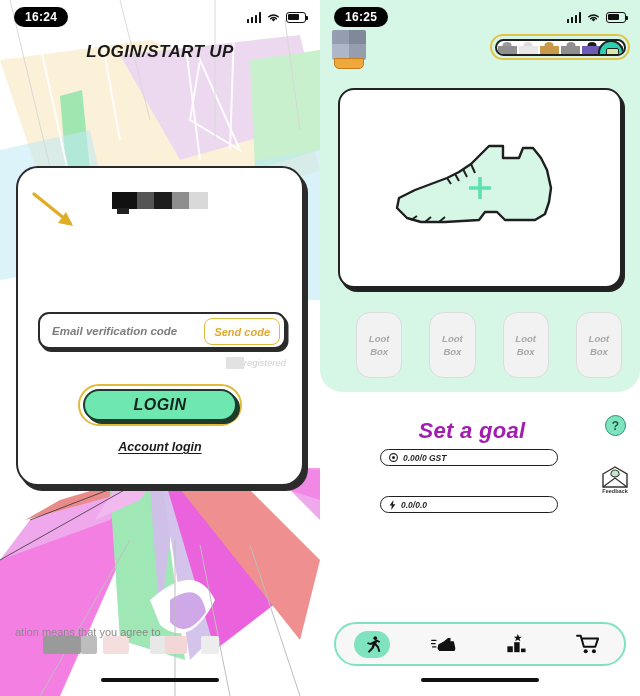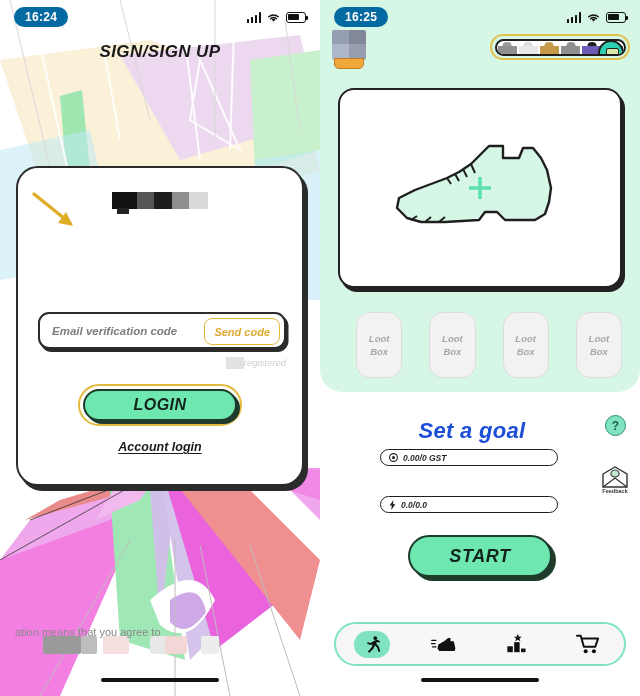--- a/index.html
+++ b/index.html
@@ -17,21 +17,21 @@
   #screen-left { background:#ffffff; }
   .art { position:absolute; inset:0; overflow:hidden; }
   .art svg { position:absolute; top:0; left:0; }
 
   .statusbar {
     position:absolute; top:0; left:0; right:0; height:34px;
     display:flex; align-items:center; justify-content:space-between;
     padding:0 14px; z-index:30;
   }
   .time-pill {
-    background:#0369a1; color:#fff; font-size:12px; font-weight:bold;
+    background:#000000; color:#fff; font-size:12px; font-weight:bold;
     padding:3px 11px; border-radius:11px; letter-spacing:.3px;
   }
   .status-icons { display:flex; align-items:center; gap:5px; }
   .bars { display:flex; align-items:flex-end; gap:1.5px; height:11px; }
   .bars i { display:block; width:2.5px; background:#111; border-radius:.5px; }
   .bars i:nth-child(1){height:4px;} .bars i:nth-child(2){height:6px;}
   .bars i:nth-child(3){height:8px;} .bars i:nth-child(4){height:11px;}
   .batt { width:20px; height:11px; border:1.4px solid #111; border-radius:3px; position:relative; padding:1.3px; }
   .batt::after { content:""; position:absolute; right:-3.4px; top:3px; width:2px; height:4px; background:#111; border-radius:0 1px 1px 0; }
   .batt span { display:block; height:100%; background:#111; border-radius:1px; }
@@ -152,21 +152,21 @@
   .loot-row { position:absolute; left:36px; right:18px; top:312px; display:flex; gap:27px; }
   .loot-box {
     flex:1; height:66px; background:#f2f2f2; border:1.4px solid #dcdcdc;
     border-radius:14px; display:flex; flex-direction:column;
     align-items:center; justify-content:center; gap:2px;
   }
   .loot-box span { font-size:9.5px; color:#a8a8a8; font-style:italic; font-weight:bold; }
 
   .goal-title {
     position:absolute; left:0; right:16px; top:418px; text-align:center;
-    font-size:22px; font-weight:bold; font-style:italic; color:#1d4ed8; letter-spacing:.3px;
+    font-size:22px; font-weight:bold; font-style:italic; color:#a21caf; letter-spacing:.3px;
   }
   .help-btn {
     position:absolute; right:14px; top:415px; width:21px; height:21px;
     background:#7fe3bf; border:1.4px solid #2a8f6d; border-radius:50%;
     display:flex; align-items:center; justify-content:center;
     font-size:12px; font-weight:bold; color:#1d5c47;
   }
   .feedback-btn { position:absolute; right:10px; top:466px; width:30px; text-align:center; }
   .feedback-lbl { font-size:5.5px; color:#333; font-weight:bold; margin-top:-4px; display:block; }
 
@@ -276,21 +276,21 @@
           <path d="M7.5 9.6 L5.6 7.4 a3 3 0 0 1 3.8 0 Z" fill="#111"></path>
           <path d="M2.8 4.8 a7 7 0 0 1 9.4 0" stroke="#111" stroke-width="1.5" fill="none" stroke-linecap="round"></path>
           <path d="M4.6 6.7 a4.5 4.5 0 0 1 5.8 0" stroke="#111" stroke-width="1.5" fill="none" stroke-linecap="round"></path>
         </svg>
         <div class="batt">
             <span style="width:68%"></span>
           </div>
       </div>
     </div>
 
-    <div class="page-title">SIGN/SIGN UP</div>
+    <div class="page-title">LOGIN/START UP</div>
 
     <div class="login-card">
       <div class="blur-title"></div>
 
       <svg class="arrow-ann" width="56" height="44" viewBox="0 0 56 44">
         <path d="M4 4 L40 33" stroke="#e0ad27" stroke-width="3.4" stroke-linecap="round"></path>
         <path d="M43 36 L28 33 L36 22 Z" fill="#e0ad27"></path>
       </svg>
 
 
@@ -444,21 +444,20 @@
       <span class="goal-bar-txt">0.00/0 GST</span>
     </div>
 
     <div class="goal-bar" id="goal-bar-energy">
       <svg width="7" height="10" viewBox="0 0 7 10">
         <path d="M4.4 0 L0.6 5.4 L2.8 5.4 L2.2 10 L6.4 4.2 L4 4.2 Z" fill="#1f1f1f"></path>
       </svg>
       <span class="goal-bar-txt">0.0/0.0</span>
     </div>
 
-    <div class="start-btn">START</div>
 
     <div class="tabbar">
       <div class="tab">
         <div class="tab-active-bg">
           <svg width="19" height="19" viewBox="0 0 24 24">
             <circle cx="15.5" cy="4" r="2.3" fill="#111"></circle>
             <path d="M13.8 7.5 L9.5 10 L6 9 L5.2 11.2 L9.8 12.6 L12 11.6 L11 15.5 L6 21 L8 22.4 L13.6 16.8 L15 13 L18 16 L19.6 21.6 L21.8 20.9 L20 14.5 L16.8 11 L17.6 8.4 L20.6 9.8 L21.6 7.8 L17.4 5.8 Z" fill="#111"></path>
           </svg>
         </div>
       </div>

